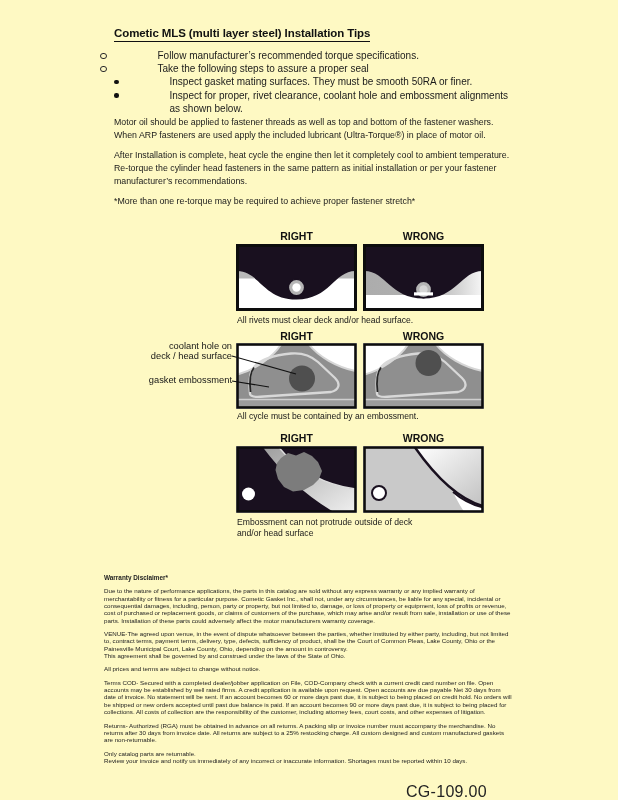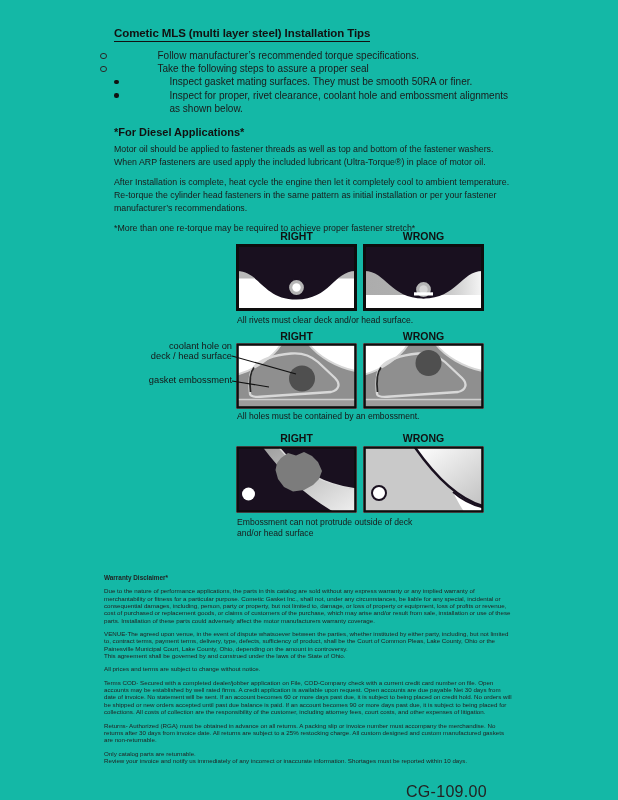--- a/index.html
+++ b/index.html
@@ -1,17 +1,17 @@
 <!DOCTYPE html>
 <html><head>
 <meta charset="utf-8">
 <style>
   html,body{margin:0;padding:0;background:#ffffff;}
   .page{
-    position:relative;width:618px;height:800px;background:#14b8a6;overflow:hidden;
+    position:relative;width:618px;height:800px;background:#fef9c3;overflow:hidden;
     font-family:"Liberation Sans", sans-serif;color:#1a1a1a;
   }
   
   .top{position:absolute;left:100px;top:23px;width:415px;}
   .title{
     display:inline-block;margin:0 0 4px 14px;font-size:11.5px;font-weight:bold;
     letter-spacing:-0.1px;border-bottom:1.6px solid #111;padding-bottom:1.5px;color:#111;
   }
   .bullets{margin-top:3px;font-size:10px;line-height:13.4px;}
   .b{display:flex;gap:46px;}
@@ -70,21 +70,20 @@
       <div class="b sub">
         <span class="m2"></span>
         <span>Inspect gasket mating surfaces.  They must be smooth 50RA or finer.</span>
       </div>
       <div class="b sub">
         <span class="m2"></span>
         <span>Inspect for proper, rivet clearance, coolant hole and embossment alignments as shown below.</span>
       </div>
     </div>
 
-    <h2 class="diesel-h">*For Diesel Applications*</h2>
     <p>Motor oil should be applied to fastener threads as well as top and bottom of the fastener washers. When ARP fasteners are used apply the included lubricant (Ultra-Torque®) in place of motor oil.</p>
     <p>After Installation is complete, heat cycle the engine then let it completely cool to ambient temperature. Re-torque the cylinder head fasteners in the same pattern as initial installation or per your fastener manufacturer’s recommendations.</p>
     <p>*More than one re-torque may be required to achieve proper fastener stretch*</p>
   </div>
 
   <div class="drow" id="row1">
     <div class="dlabels">
       <span>RIGHT</span>
       <span>WRONG</span>
     </div>
@@ -157,21 +156,21 @@
         <path d="M14,51 C13,40 13,29 18,24 C25,16 40,12 55,10.5 C66,9.5 74,12 82,19 L99,35 C105,41 103,47 95,49 L28,53.5 C19,54.5 14.5,53.5 14,51 Z" fill="none" stroke="#d8d8d8" stroke-width="2.3"></path>
         <path d="M14.5,49 C13.5,40 13.5,30 18,24.5" fill="none" stroke="#262626" stroke-width="1.8"></path>
         <circle cx="65.5" cy="20" r="13" fill="#4f4f4f"></circle>
         <rect x="1.5" y="1.5" width="118" height="63" fill="none" stroke="#0d0d0d" stroke-width="2.6"></rect>
       </svg>
     </div>
     <svg class="leaders" width="368" height="96" viewBox="0 0 368 96">
       <line x1="114" y1="26" x2="178" y2="44" stroke="#111111" stroke-width="1.1"></line>
       <line x1="114" y1="51" x2="151" y2="57" stroke="#111111" stroke-width="1.1"></line>
     </svg>
-    <div class="caption">All holes must be contained by an embossment.</div>
+    <div class="caption">All cycle must be contained by an embossment.</div>
   </div>
 
   <div class="drow" id="row3">
     <div class="dlabels">
       <span>RIGHT</span>
       <span>WRONG</span>
     </div>
     <div class="panels">
       <svg width="121" height="67" viewBox="0 0 121 67">
         <defs>

